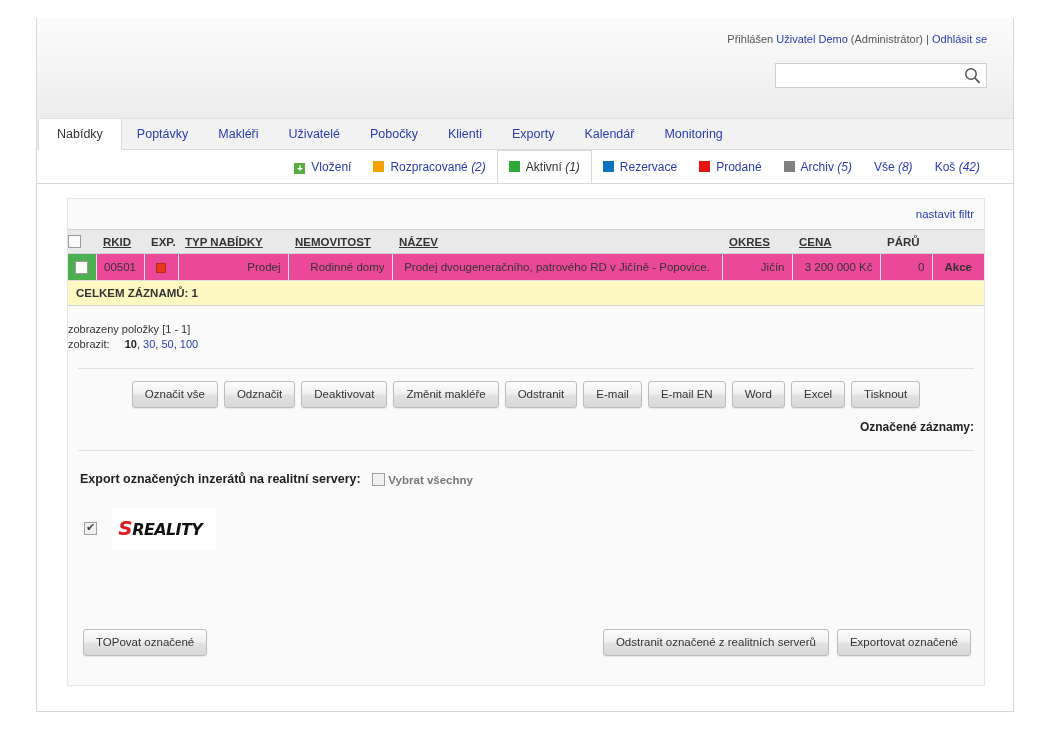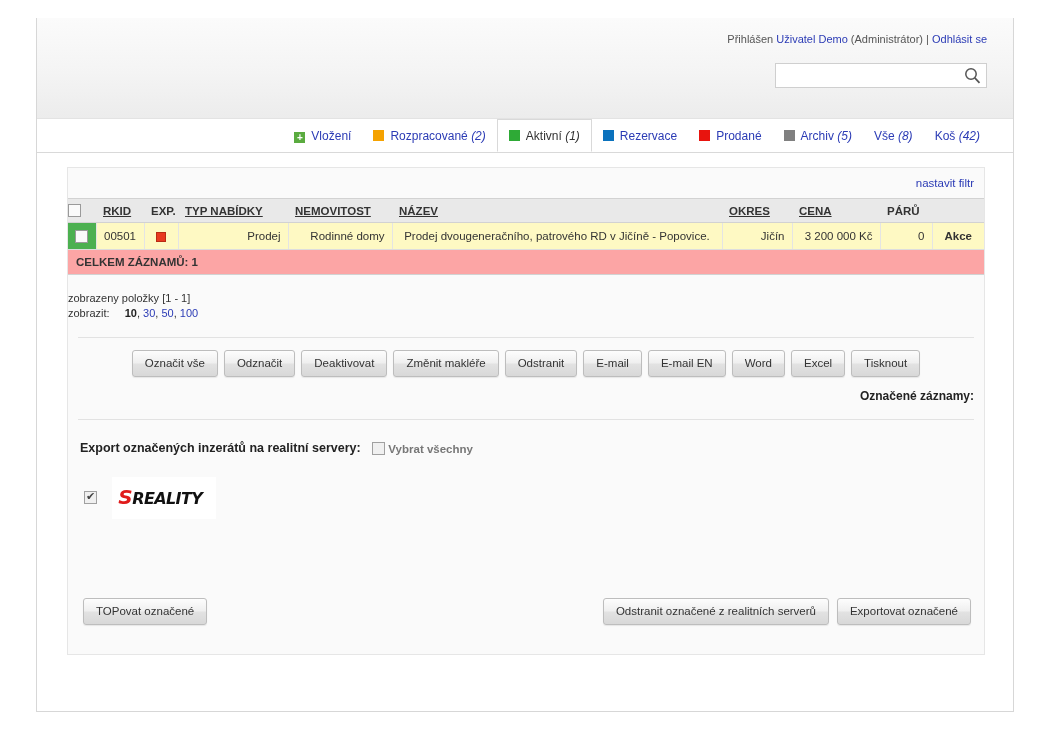--- a/index.html
+++ b/index.html
@@ -234,21 +234,21 @@
     height: 24px;
     padding: 0 7px;
     font-size: 11.5px;
     font-weight: bold;
     color: #333333;
     text-align: left;
     box-sizing: border-box;
   }
   #offers-table thead th u { text-decoration: underline; cursor: pointer; }
   #offers-table tbody td {
-    background: #fef9c3;
+    background: #ec4899;
     border-bottom: 1px solid #dddddd;
     border-right: 1px solid #e4e4e4;
     height: 27px;
     padding: 0 7px;
     box-sizing: border-box;
     color: #333333;
     white-space: nowrap;
     overflow: hidden;
   }
   .c-check { width: 28px; padding: 0 !important; text-align: center; }
@@ -289,21 +289,21 @@
   .cb.checked::after {
     content: "\2714";
     position: absolute;
     left: 1px;
     top: -2px;
     font-size: 11px;
     color: #444444;
     line-height: 13px;
   }
   #total-row {
-    background: #fca5a5;
+    background: #fef9c3;
     border-bottom: 1px solid #d2d2d2;
     height: 24px;
     line-height: 24px;
     padding-left: 8px;
     font-size: 11.5px;
     font-weight: bold;
     color: #333333;
   }
 
   
@@ -434,20 +434,21 @@
       <input id="search-input" type="text" placeholder="" style="">
       <span id="search-icon">
         <svg width="17" height="17" viewBox="0 0 17 17">
             <circle cx="7" cy="7" r="5.2" fill="none" stroke="#555" stroke-width="1.5"></circle>
             <line x1="10.8" y1="10.8" x2="15.5" y2="15.8" stroke="#555" stroke-width="1.7"></line>
           </svg>
       </span>
     </div>
   </div>
 
+  <div id="nav-tabs"><div class="nav-tab active">Nabídky</div><div class="nav-tab">Poptávky</div><div class="nav-tab">Makléři</div><div class="nav-tab">Uživatelé</div><div class="nav-tab">Pobočky</div><div class="nav-tab">Klienti</div><div class="nav-tab">Exporty</div><div class="nav-tab">Kalendář</div><div class="nav-tab">Monitoring</div></div>
 
   <div id="content">
 
     <div id="subtabs"><div class="subtab"><span class="sq sq-plus" style="background: rgb(90, 171, 63);">+</span><span>Vložení</span></div><div class="subtab"><span class="sq" style="background: rgb(245, 162, 0);"></span><span>Rozpracované</span> <span class="cnt">(2)</span></div><div class="subtab active"><span class="sq" style="background: rgb(46, 170, 54);"></span><span>Aktivní</span> <span class="cnt">(1)</span></div><div class="subtab"><span class="sq" style="background: rgb(11, 114, 189);"></span><span>Rezervace</span></div><div class="subtab"><span class="sq" style="background: rgb(232, 20, 14);"></span><span>Prodané</span></div><div class="subtab"><span class="sq" style="background: rgb(128, 128, 128);"></span><span>Archiv</span> <span class="cnt">(5)</span></div><div class="subtab"><span>Vše</span> <span class="cnt">(8)</span></div><div class="subtab"><span>Koš</span> <span class="cnt">(42)</span></div></div>
 
     <div id="panel">
 
       <div id="filter-row">
         <a id="filter-link">nastavit filtr</a>
       </div>

